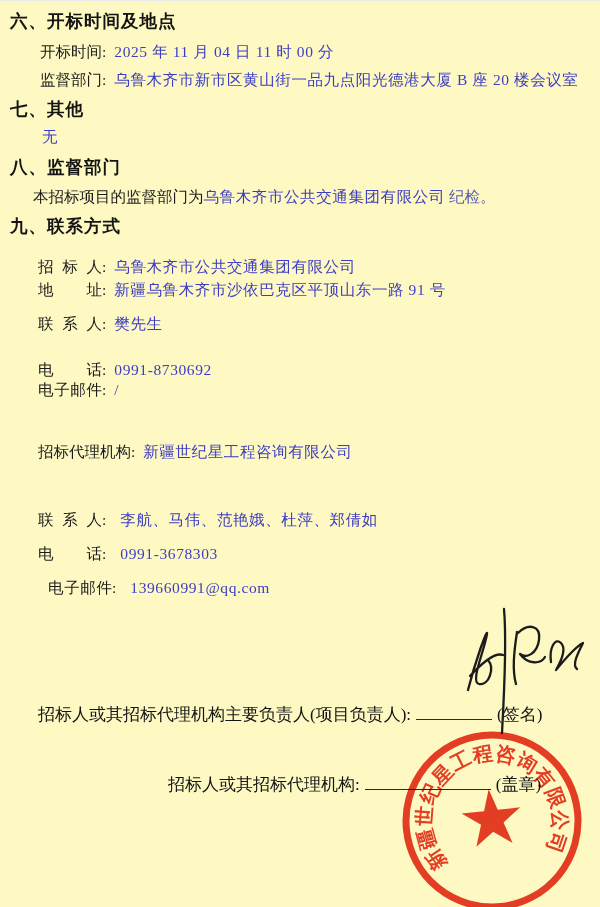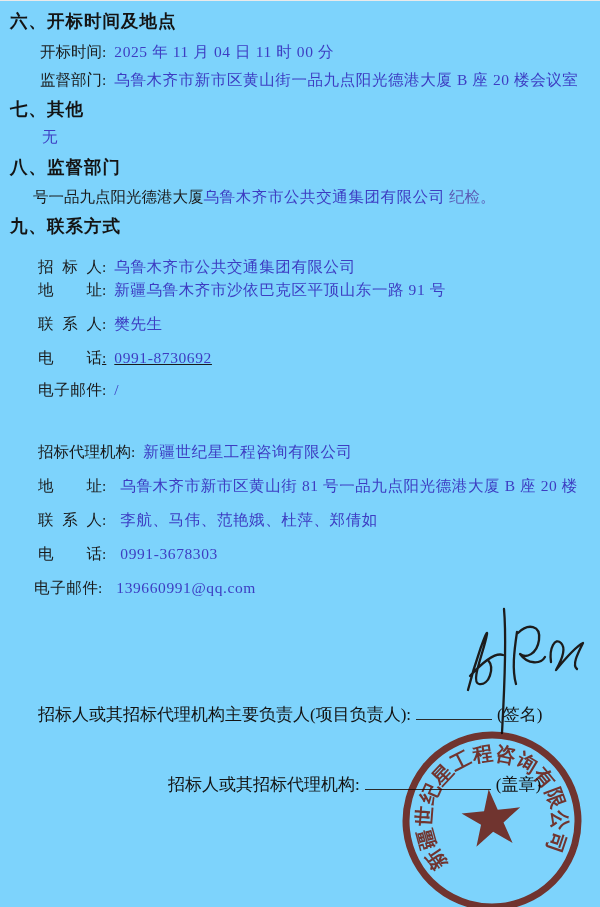--- a/index.html
+++ b/index.html
@@ -1,21 +1,21 @@
 <!DOCTYPE html>
 <html><head>
 <meta charset="utf-8">
 <style>
   * { margin: 0; padding: 0; box-sizing: border-box; }
   html, body { background: #ffffff; }
   .page {
     position: relative;
     width: 600px;
     height: 907px;
-    background: #7dd3fc;
+    background: #fef9c3;
     overflow: hidden;
     font-family: "Liberation Serif", serif;
     color: #1a1a1a;
     border-top: 1px solid #eaeaea;
   }
   .abs { position: absolute; }
   .heading {
     font-family: "Liberation Sans", sans-serif;
     font-weight: bold;
     font-size: 17.5px;
@@ -65,54 +65,51 @@
 
   <div class="abs row" style="left:40px; top:69px;">
     <span>监督部门</span><span class="colon">:</span><span class="blue val">乌鲁木齐市新市区黄山街一品九点阳光德港大厦 B 座 20 楼会议室</span>
   </div>
 
   <div class="abs heading" style="left:10px; top:96px;">七、其他</div>
   <div class="abs row blue" style="left:42px; top:126px;">无</div>
 
   <div class="abs heading" style="left:10px; top:154px;">八、监督部门</div>
   <div class="abs row" style="left:33px; top:186px;">
-    <span>号一品九点阳光德港大厦</span><span class="blue val">乌鲁木齐市公共交通集团有限公司</span><span class="blue-muted"> 纪检。</span>
+    <span>本招标项目的监督部门为</span><span class="blue val">乌鲁木齐市公共交通集团有限公司</span><span class="blue-muted"> 纪检。</span>
   </div>
 
   <div class="abs heading" style="left:10px; top:213px;">九、联系方式</div>
 
   <div class="abs row" style="left:38px; top:256px;">
     <span class="clabel">招标人</span><span class="colon">:</span><span class="blue val">乌鲁木齐市公共交通集团有限公司</span>
   </div>
   <div class="abs row" style="left:38px; top:279px;">
     <span class="clabel">地址</span><span class="colon">:</span><span class="blue val">新疆乌鲁木齐市沙依巴克区平顶山东一路 91 号</span>
   </div>
   <div class="abs row" style="left:38px; top:313px;">
     <span class="clabel">联系人</span><span class="colon">:</span><span class="blue val">樊先生</span>
   </div>
-  <div class="abs row" style="left:38px; top:347px;text-decoration:underline;">
+  <div class="abs row" style="left:38px; top:359px;">
     <span class="clabel">电话</span><span class="colon">:</span><span class="blue val">0991-8730692</span>
   </div>
   <div class="abs row" style="left:38px; top:379px;">
     <span class="clabel">电子邮件</span><span class="colon">:</span><span class="blue val">/</span>
   </div>
 
   <div class="abs row" style="left:38px; top:441px;">
     <span>招标代理机构</span><span class="colon">:</span><span class="blue val">新疆世纪星工程咨询有限公司</span>
   </div>
-  <div class="abs row" style="left:38px; top:475px;">
-    <span class="clabel">地址</span><span class="colon">:</span><span class="blue val" style="margin-left:6px;">乌鲁木齐市新市区黄山街 81 号一品九点阳光德港大厦 B 座 20 楼</span>
-  </div>
   <div class="abs row" style="left:38px; top:509px;">
     <span class="clabel">联系人</span><span class="colon">:</span><span class="blue val" style="margin-left:6px;">李航、马伟、范艳娥、杜萍、郑倩如</span>
   </div>
   <div class="abs row" style="left:38px; top:543px;font-family:Liberation Serif, serif;">
     <span class="clabel">电话</span><span class="colon">:</span><span class="blue val" style="margin-left:6px;">0991-3678303</span>
   </div>
-  <div class="abs row" style="left:34px; top:577px;font-family:Liberation Serif, serif;">
+  <div class="abs row" style="left:48px; top:577px;font-family:Liberation Serif, serif;">
     <span class="clabel">电子邮件</span><span class="colon">:</span><span class="blue val" style="margin-left:6px;">139660991@qq.com</span>
   </div>
 
   <svg class="sig-svg" width="145" height="140" viewBox="0 0 145 140">
     <g fill="none" stroke="#1c1c1c" stroke-width="2.3" stroke-linecap="round" stroke-linejoin="round">
       <path d="M20,88 C27,60 40,24 39,32 C36,50 22,80 31,82 C41,84 47,66 40,58 M22,74 C34,61 47,50 55,53"></path>
       <path d="M56,7 C59,40 56,95 54,131"></path>
       <path d="M69,30 C66,50 64,68 68,82 M70,31 C80,21 93,23 91,38 C89,52 78,57 72,52 C80,63 93,62 97,55"></path>
       <path d="M103,60 C101,46 107,35 113,41 C119,47 112,61 108,68 C117,57 127,45 135,41 C129,53 124,63 129,67"></path>
     </g>

